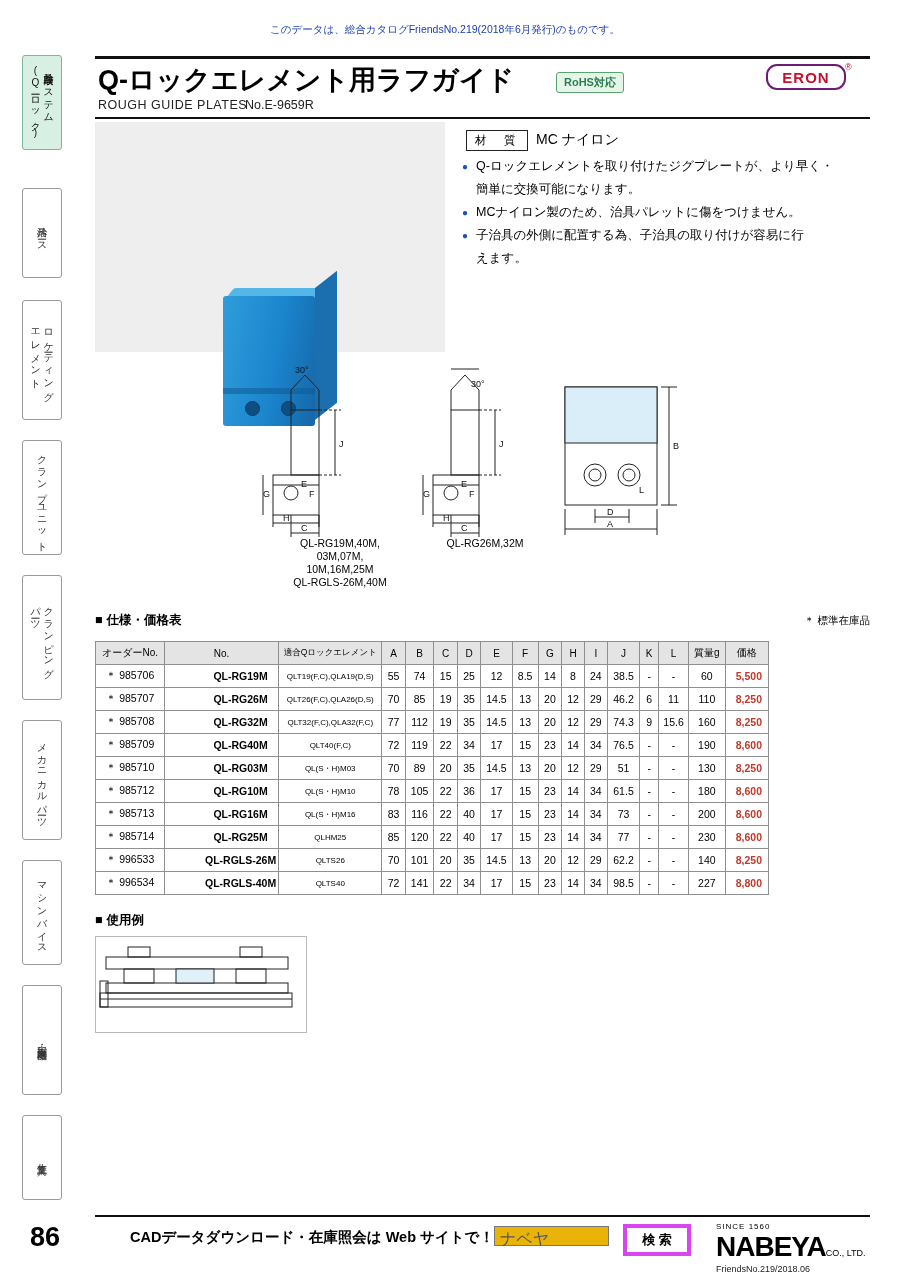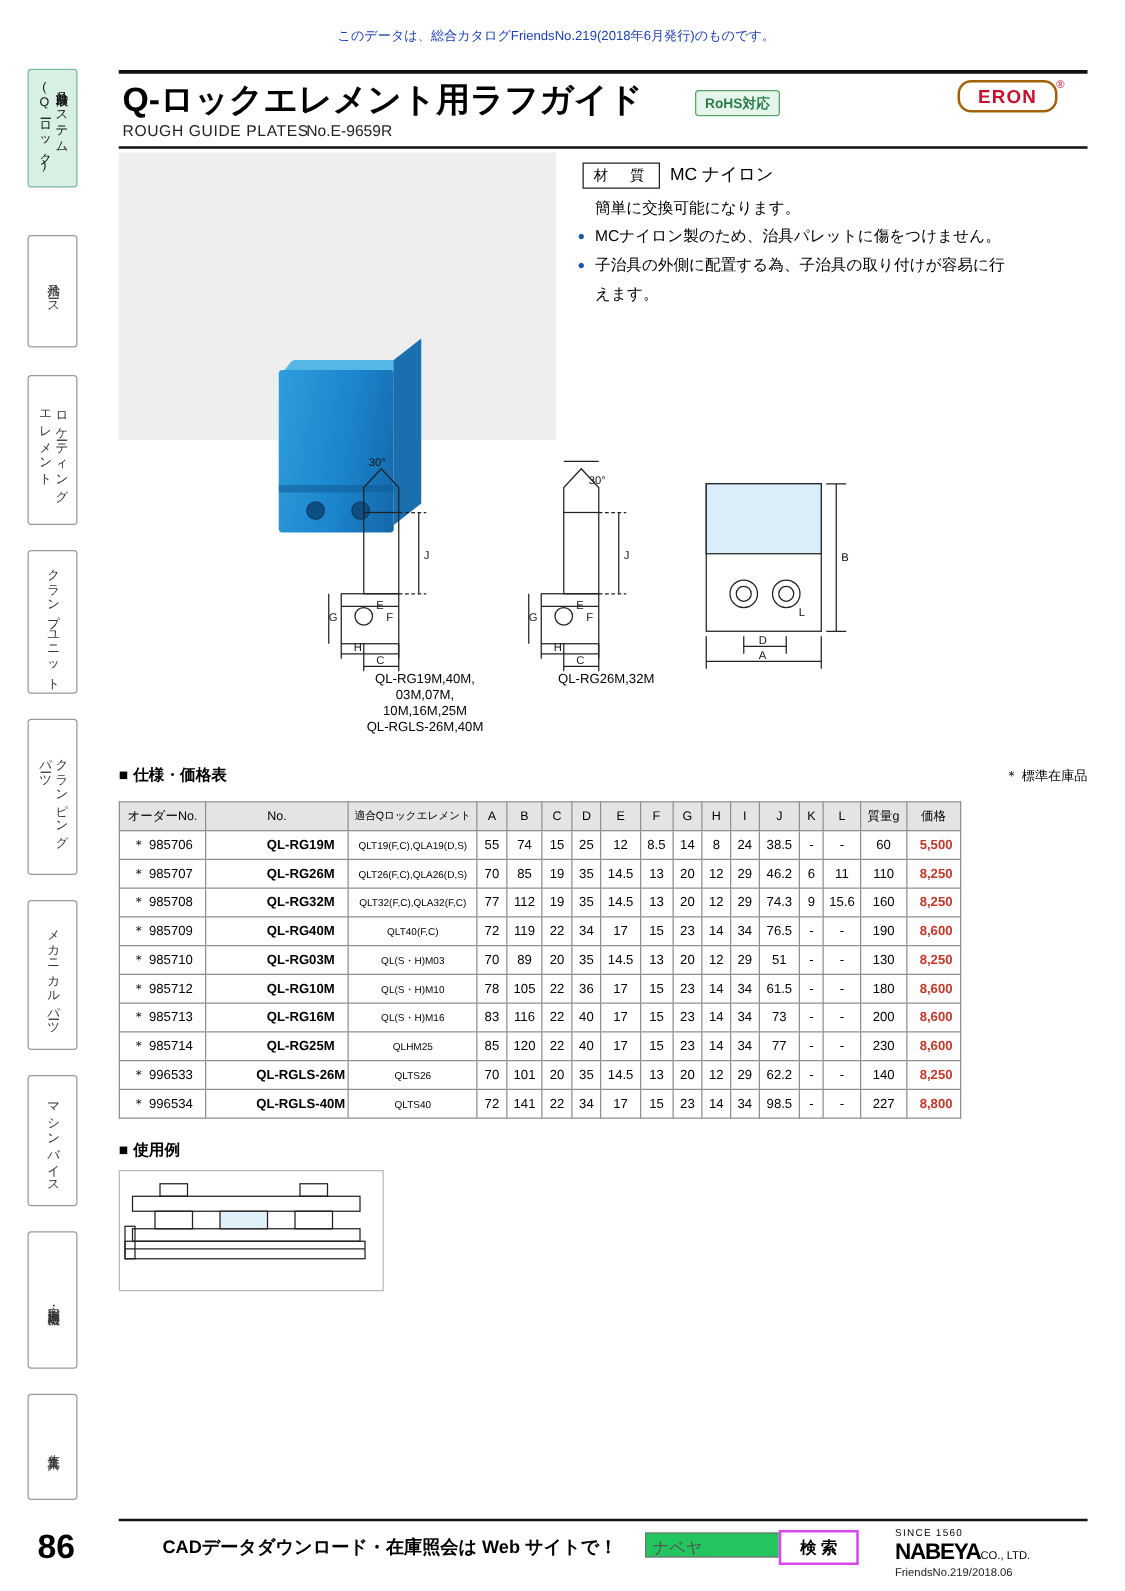--- a/index.html
+++ b/index.html
@@ -42,21 +42,21 @@
   }
   .rohs{
     position:absolute;left:556px;top:72px;
     border:1px solid #5aa469;border-radius:3px;background:#e6f5ea;color:#2e7d4f;
     font-size:11px;padding:2px 7px;font-weight:bold;
   }
   .title-en{position:absolute;left:98px;top:98px;font-size:12.5px;color:#222;letter-spacing:0.5px;}
   .title-no{position:absolute;left:245px;top:98px;font-size:12.5px;color:#222;}
   .eron{
     position:absolute;left:766px;top:64px;width:76px;height:22px;
-    border:2px solid #a16207;border-radius:11px;
+    border:2px solid #701a75;border-radius:11px;
     color:#c8102e;font-weight:bold;font-size:15px;
     display:flex;align-items:center;justify-content:center;
     letter-spacing:1px;
   }
   .eron-r{position:absolute;left:845px;top:62px;font-size:9px;color:#c8102e;}
   .head-rule2{position:absolute;left:95px;top:117px;width:775px;height:1.5px;background:#111;}
 
   
   .photo{
     position:absolute;left:95px;top:122px;width:350px;height:230px;
@@ -126,31 +126,31 @@
   
   .usebox{
     position:absolute;left:95px;top:936px;width:210px;height:95px;border:1px solid #b9b9b9;background:#fff;
   }
 
   
   .foot-rule{position:absolute;left:95px;top:1215px;width:775px;height:1.5px;background:#111;}
   .pageno{position:absolute;left:30px;top:1222px;font-size:27px;font-weight:bold;}
   .foot-text{position:absolute;left:130px;top:1228px;font-size:14.5px;font-weight:bold;}
   .foot-input{
-    position:absolute;left:516px;top:1226px;width:115px;height:20px;border:1px solid #777;background:#22c55e;
-    font-size:13px;color:#555;padding:2px 5px;box-sizing:border-box;
+    position:absolute;left:494px;top:1226px;width:115px;height:20px;border:1px solid #777;background:#eab308;
+    font-size:16px;color:#555;padding:2px 5px;box-sizing:border-box;
   }
   .foot-search{
-    position:absolute;left:623px;top:1224px;width:60px;height:24px;border:2px solid #d946ef;background:#fff;
+    position:absolute;left:623px;top:1224px;width:60px;height:24px;border:4px solid #d946ef;background:#fff;
     display:flex;align-items:center;justify-content:center;font-size:13px;font-weight:bold;
   }
   .cursor{position:absolute;left:672px;top:1232px;width:0;height:0;}
   .nabeya{position:absolute;left:716px;top:1222px;text-align:left;}
   .nab-since{font-size:8px;letter-spacing:1px;}
-  .nab-name{font-size:18px;font-weight:bold;letter-spacing:-1px;}
+  .nab-name{font-size:28px;font-weight:bold;letter-spacing:-1px;}
   .nab-co{font-size:9px;}
   .nab-fr{font-size:9px;color:#222;margin-top:1px;}
 </style>
 </head>
 <body>
 
 <div class="notice">
   <div>このデータは、総合カタログFriendsNo.219(2018年6月発行)のものです。</div>
 </div>
 
@@ -201,20 +201,21 @@
       <div class="part-notch"></div>
       <div class="hole" style="left:22px;top:105px;"></div>
       <div class="hole" style="left:58px;top:105px;"></div>
     </div>
   </div>
 </div>
 
 <div class="mat-box">材　質</div>
 <div class="mat-val">MC ナイロン</div>
 <div class="bullets">
+  <div>Q-ロックエレメントを取り付けたジグプレートが、より早く・</div>
   <div class="cont">簡単に交換可能になります。</div>
   <div>MCナイロン製のため、治具パレットに傷をつけません。</div>
   <div>子治具の外側に配置する為、子治具の取り付けが容易に行</div>
   <div class="cont">えます。</div>
 </div>
 
 <div class="drawings">
   <svg width="775" height="210" viewBox="0 0 775 210">
     <g stroke="#222" fill="none" stroke-width="1">
 

